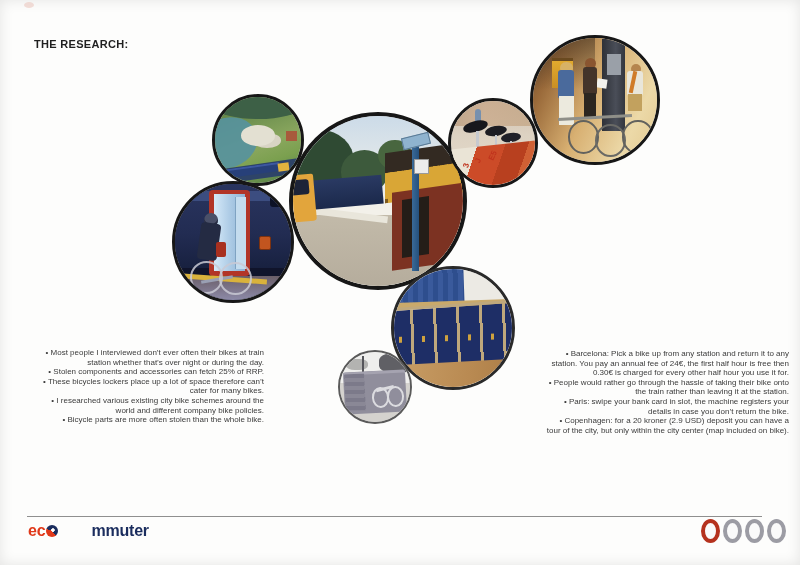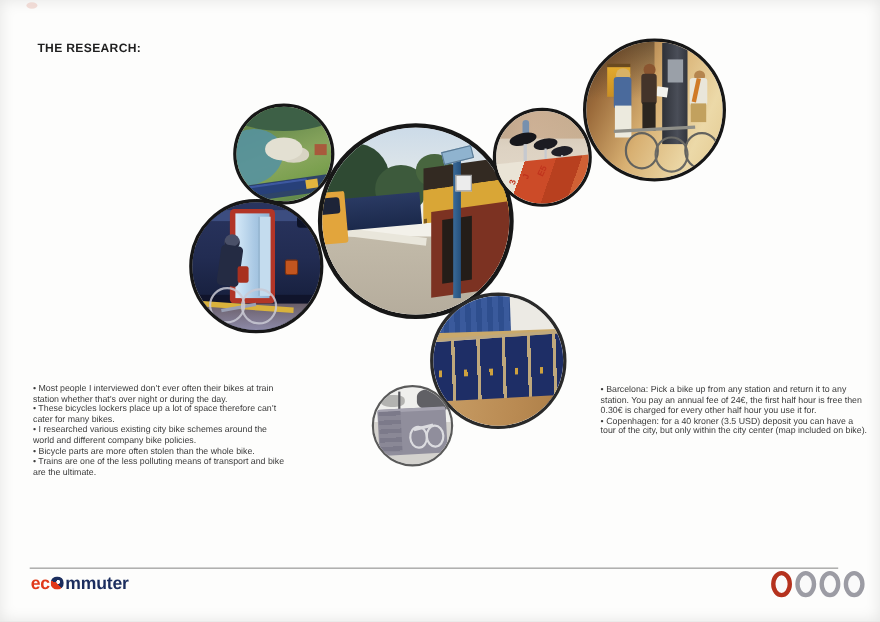--- a/index.html
+++ b/index.html
@@ -1,17 +1,17 @@
 <!DOCTYPE html>
 <html><head>
 <meta charset="utf-8">
 <style>
   html,body{margin:0;padding:0;background:#e8e8e8;}
   .page{position:relative;width:800px;height:565px;background:#fdfdfc;overflow:hidden;
-        font-family:"Liberation Sans",sans-serif;box-shadow:inset 0 0 14px rgba(0,0,0,.10);}
+        font-family:"Liberation Sans",sans-serif;box-shadow:inset 0 0 14px rgba(0,0,0,.10);text-align:right;}
   .smudge{position:absolute;left:24px;top:2px;width:10px;height:6px;background:#e9c2ba;opacity:.55;border-radius:50%;}
   .title{position:absolute;left:34px;top:31px;font-size:11px;font-weight:bold;color:#1f1f1f;letter-spacing:.3px;}
   .col{position:absolute;font-size:8px;line-height:9.6px;color:#3b3b3b;}
   .col p{margin:0;}
   .col-left{left:30px;top:348px;width:234px;}
   .col-right{left:546px;top:349px;width:243px;}
   
   .photo{position:absolute;border-radius:50%;border:3px solid #171717;overflow:hidden;box-sizing:border-box;background:#ccc;}
   .photo div,.photo span{position:absolute;}
   .ph-aerial{left:212px;top:94px;width:92px;height:92px;}
@@ -128,21 +128,21 @@
   .g-w1{left:46%;top:50%;width:19%;height:24%;border:2px solid #dcdce0;border-radius:50%;transform:rotate(-3deg);}
   .g-w2{left:67%;top:48%;width:19%;height:24%;border:2px solid #dcdce0;border-radius:50%;transform:rotate(-3deg);}
   .g-fr{left:51%;top:50%;width:26%;height:3px;background:#dcdce0;transform:rotate(-14deg);}
   
   .footer-line{position:absolute;left:27px;top:516px;width:735px;height:1px;background:#8f8f8f;}
   .logo{position:absolute;left:28px;top:522px;font-size:16px;font-weight:bold;letter-spacing:-0.2px;}
   .logo .lg-ec{color:#e0391a;}
   .logo .lg-o{display:inline-block;width:12px;height:12px;border-radius:50%;margin:0 1px;position:relative;top:1px;
     background:radial-gradient(circle at 58% 42%,#ffffff 0 1.5px,rgba(255,255,255,0) 2px),
                conic-gradient(from 140deg,#e0391a 0 150deg,#1b2d5e 150deg 360deg);}
-  .logo .lg-rest{color:#1b2d5e;}
+  .logo .lg-rest{color:#1b2d5e;margin-left:32px;}
   .dots{position:absolute;left:701px;top:519px;display:flex;gap:3px;}
   .dot{width:11px;height:16px;border:4px solid #9c9ca4;border-radius:50%;background:#fafafa;box-sizing:content-box;}
   .dot.active{border-color:#b5321e;}
 </style>
 </head>
 <body>
 
 <div class="page">
   <div class="smudge"></div>
   <h1 class="title">THE RESEARCH:</h1>
@@ -253,29 +253,31 @@
     <div class="g-antenna"></div>
     <div class="g-box"></div>
     <div class="g-front"></div>
     <div class="g-fr"></div>
     <div class="g-w1"></div>
     <div class="g-w2"></div>
   </div>
 
   <div class="col col-left">
     <p>• Most people I interviewed don’t ever often their bikes at train station whether that’s over night or during the day.</p>
+    <p>• Stolen components and accessories can fetch 25% of RRP.</p>
     <p>• These bicycles lockers place up a lot of space therefore can’t cater for many bikes.</p>
     <p>• I researched various existing city bike schemes around the world and different company bike policies.</p>
     <p>• Bicycle parts are more often stolen than the whole bike.</p>
-    <p>• Trains are one of the less polluting means of transport and bike are the ultimate.</p>
   </div>
 
   <div class="col col-right">
     <p>• Barcelona: Pick a bike up from any station and return it to any station. You pay an annual fee of 24€, the first half hour is free then 0.30€ is charged for every other half hour you use it for.</p>
-    <p>• Copenhagen: for a 40 kroner (3.5 USD) deposit you can have a tour of the city, but only within the city center (map included on bike).</p>
+    <p>• People would rather go through the hassle of taking their bike onto the train rather than leaving it at the station.</p>
+    <p>• Paris: swipe your bank card in slot, the machine registers your details in case you don’t return the bike.</p>
+    <p>• Copenhagen: for a 20 kroner (2.9 USD) deposit you can have a tour of the city, but only within the city center (map included on bike).</p>
   </div>
 
   <div class="footer-line"></div>
   <div class="logo"><span class="lg-ec">ec</span><span class="lg-o"></span><span class="lg-rest">mmuter</span></div>
   <div class="dots">
     <span class="dot active"></span>
     <span class="dot"></span>
     <span class="dot"></span>
     <span class="dot"></span>
   </div>

